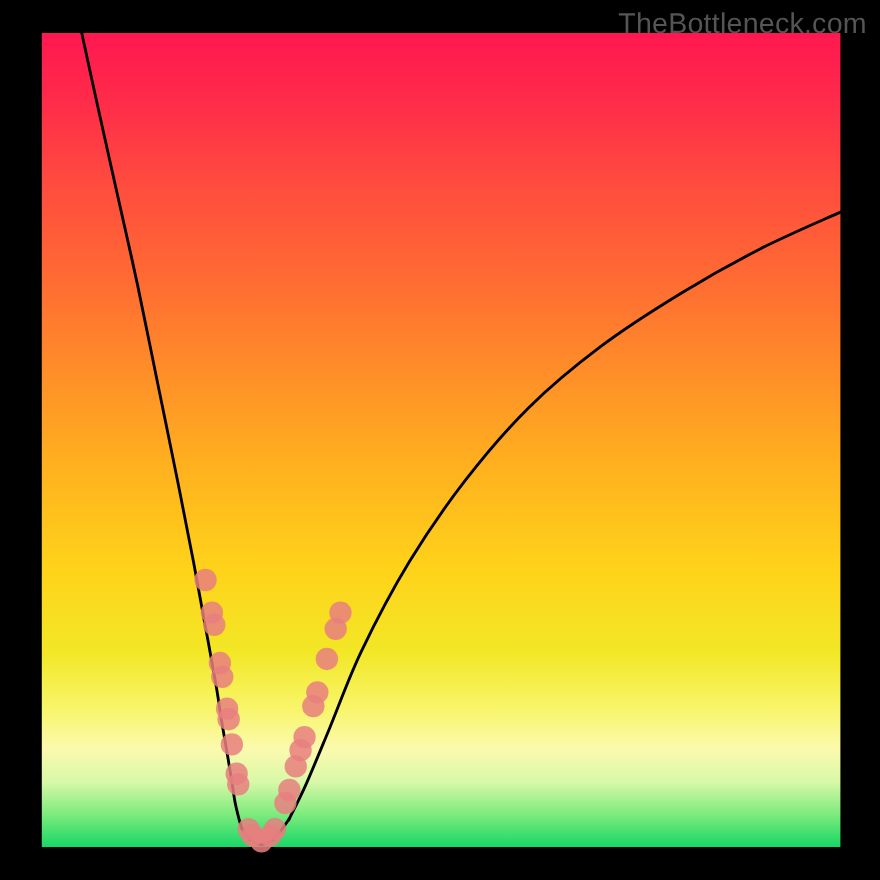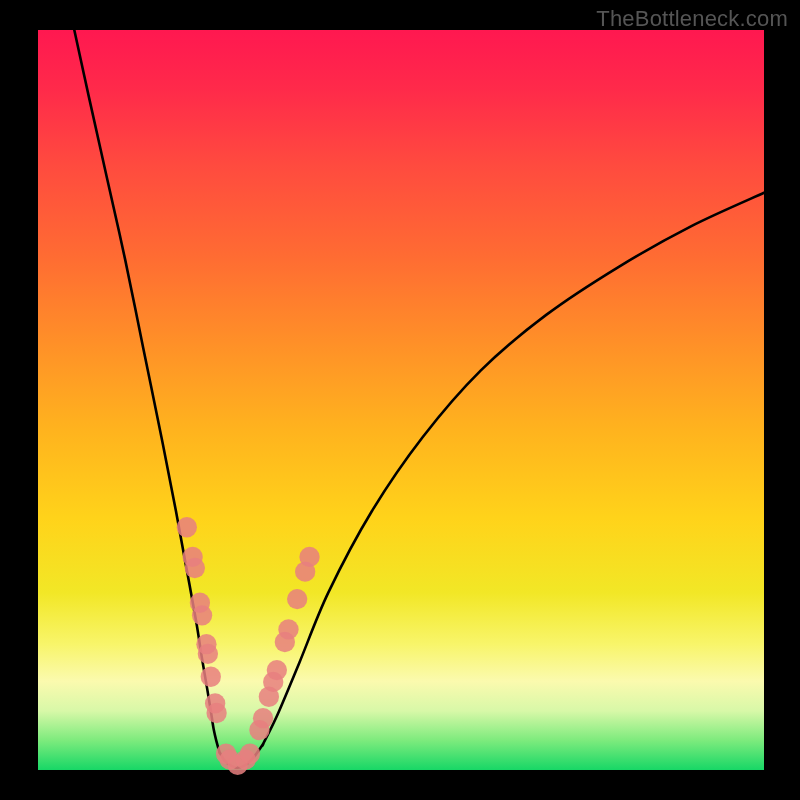--- a/index.html
+++ b/index.html
@@ -40,21 +40,21 @@
       #d8f8a8 92%,
       #7deb7d 96%,
       #17d766 100%
     );
   }
   .watermark {
     position: absolute;
     top: 6px;
     right: 12px;
     color: #555;
-    font-size: 22px;
+    font-size: 26px;
     font-weight: 500;
     letter-spacing: 0.2px;
     user-select: none;
   }
   svg.curve {
     position: absolute;
     left: 0;
     top: 0;
     width: 726px;
     height: 740px;

